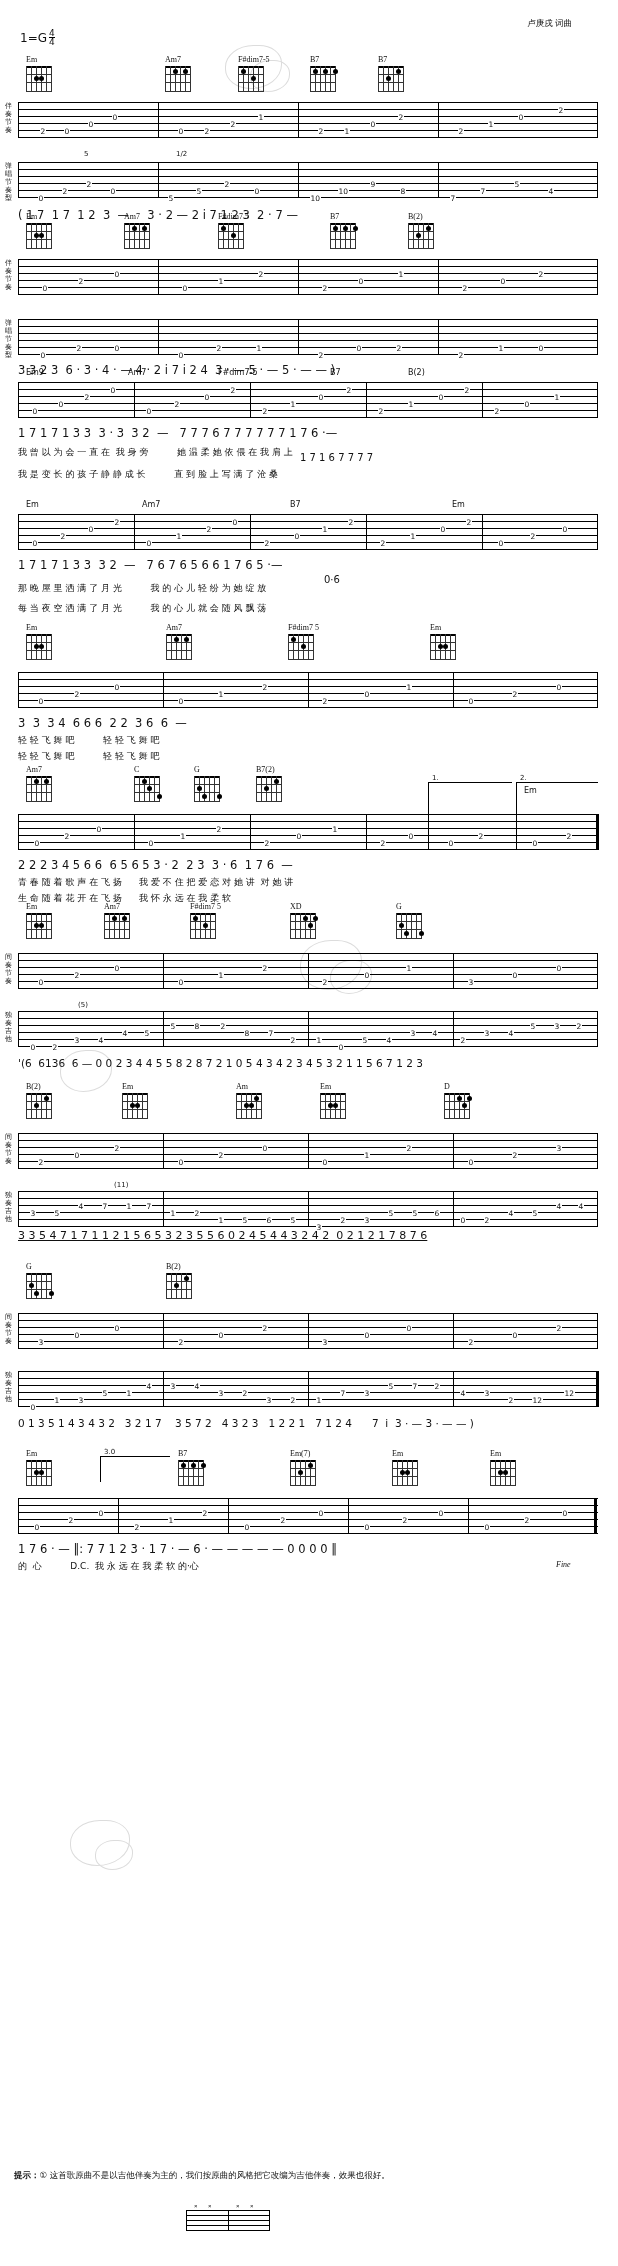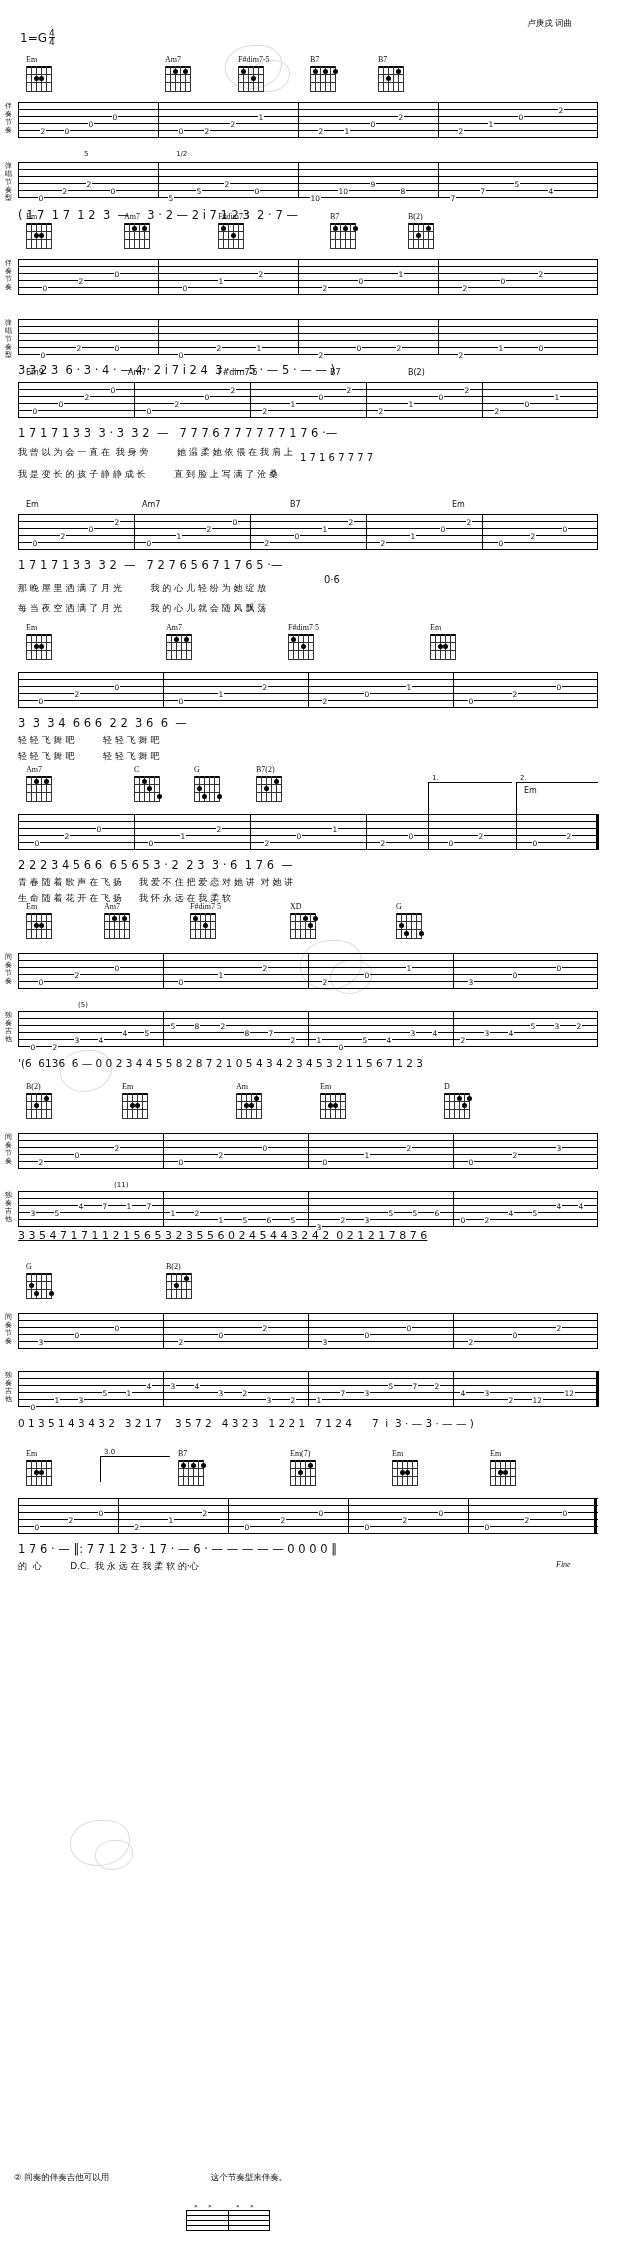--- a/index.html
+++ b/index.html
@@ -451,21 +451,21 @@
         <div class="tabnum" style="left:330px;top:4px">2</div>
       <div class="tabnum" style="left:362px;top:25px">2</div>
         <div class="tabnum" style="left:392px;top:18px">1</div>
         <div class="tabnum" style="left:422px;top:11px">0</div>
         <div class="tabnum" style="left:448px;top:4px">2</div>
       <div class="tabnum" style="left:480px;top:25px">0</div>
         <div class="tabnum" style="left:512px;top:18px">2</div>
         <div class="tabnum" style="left:544px;top:11px">0</div>
     </div>
 
-    <div class="numrow" style="left:18px;top:58px;">1 7 1 7 1 3 3  3 2  —   7 2 7 6 5 6 7 1 7 6 5 ·—</div>
+    <div class="numrow" style="left:18px;top:58px;">1 7 1 7 1 3 3  3 2  —   7 6 7 6 5 6 6 1 7 6 5 ·—</div>
     <div class="numrow" style="left:324px;top:74px;font-size:10px;">0·6</div>
     <div class="lyric" style="left:18px;top:82px;">那 晚 屋 里 洒 满 了 月 光          我 的 心 儿 轻 纷 为 她 绽 放</div>
     <div class="lyric" style="left:18px;top:102px;">每 当 夜 空 洒 满 了 月 光          我 的 心 儿 就 会 随 风 飘 荡</div>
   </div>
 
   <div class="system" style="top:626px;height:132px;">
     <div class="chordbox" style="left:26px;top:8px;">
       <div class="cname">Em</div>
       <div class="grid">
         <div class="h nut" style="top:0"></div>
@@ -1228,24 +1228,22 @@
         <div class="tabnum" style="left:506px;top:18px">2</div>
         <div class="tabnum" style="left:544px;top:11px">0</div>
     </div>
 
     <div class="numrow" style="left:18px;top:94px;">1 7 6 · — ‖: 7 7 1 2 3 · 1 7 · — 6 · — — — — — 0 0 0 0 ‖</div>
     <div class="lyric" style="left:18px;top:112px;">的  心          D.C.  我 永 远 在 我 柔 软 的·心</div>
     <div class="fine" style="left:556px;top:112px;">Fine</div>
   </div>
 
   <div class="tips">
-    <div style="margin-top:2px;">
-      <span>② 间奏的伴奏吉他可以用</span>
-      <span style="display:inline-block;width:96px;"></span>
-      <span>这个节奏型来伴奏。</span>
+    <div>
+      <span class="hd">提示：</span><span>① 这首歌原曲不是以吉他伴奏为主的，我们按原曲的风格把它改编为吉他伴奏，效果也很好。</span>
     </div>
   </div>
 
   <div class="footgrid">
     <div style="position:relative;width:84px;height:22px;">
       <div style="position:absolute;left:0;top:0;width:84px;height:1px;background:#000;"></div>
       <div style="position:absolute;left:0;top:5px;width:84px;height:1px;background:#000;"></div>
       <div style="position:absolute;left:0;top:10px;width:84px;height:1px;background:#000;"></div>
       <div style="position:absolute;left:0;top:15px;width:84px;height:1px;background:#000;"></div>
       <div style="position:absolute;left:0;top:20px;width:84px;height:1px;background:#000;"></div>

